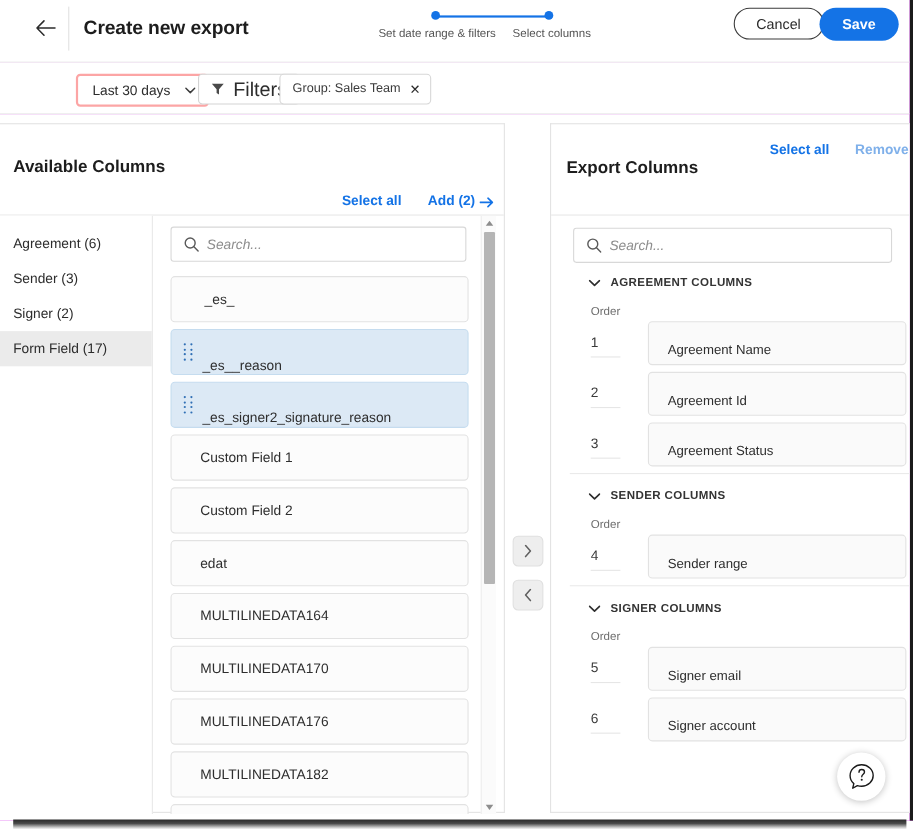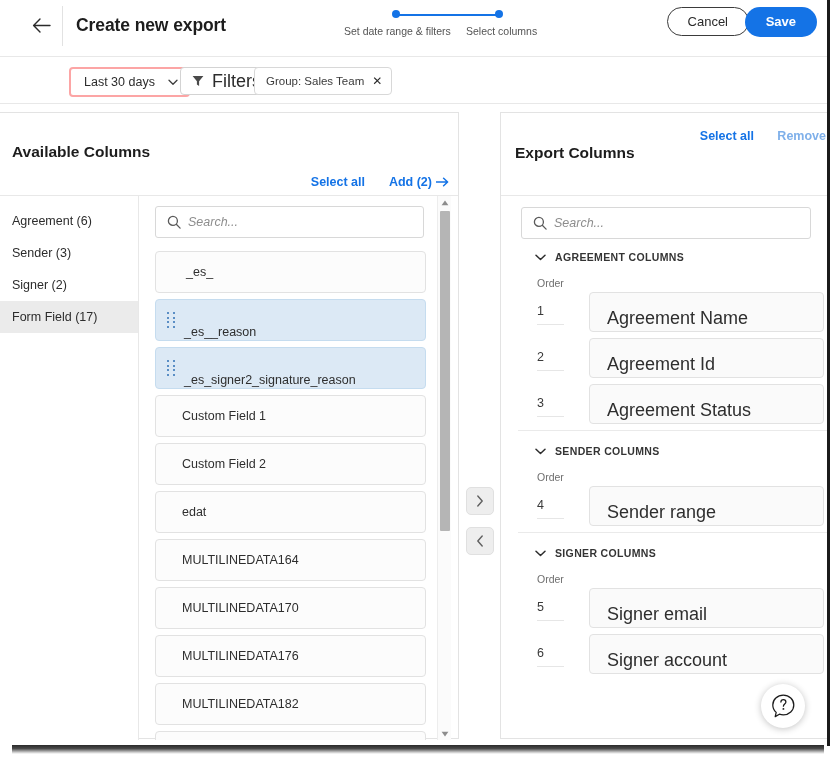--- a/index.html
+++ b/index.html
@@ -110,21 +110,21 @@
   .panel-title{
     position:absolute;left:12px;top:30px;font-size:15.5px;font-weight:bold;color:#1d1d1d;
   }
   .panel-right .panel-title{left:14px;top:31px;}
 
   .link{
     font-size:12.5px;font-weight:bold;color:#1473e6;cursor:pointer;white-space:nowrap;
   }
   .link.muted{color:#7fb0ea;}
   .lh-selectall-l{position:absolute;right:93px;top:62px;}
-  .lh-add-l{position:absolute;right:9px;top:62px;display:flex;align-items:center;gap:4px;}
+  .lh-add-l{position:absolute;right:9px;top:62px;display:flex;align-items:flex-end;gap:4px;}
   .rh-selectall{position:absolute;right:76px;top:16px;}
   .rh-remove{position:absolute;right:4px;top:16px;}
 
   
   .left-content{position:relative;height:544px;}
   .cat-col{
     position:absolute;left:0;top:0;width:138px;height:544px;
     border-right:1px solid #e8e8e8;background:#fff;
   }
   .cat-item{
@@ -218,21 +218,21 @@
   .enum{
     position:absolute;left:19px;top:6px;width:27px;height:26px;
     font-size:12.5px;color:#3a3a3a;line-height:26px;
     border-bottom:1px solid #e6e6e6;cursor:text;
   }
   .ebox{
     position:absolute;left:71px;top:0;width:235px;height:40px;
     border:1px solid #e2e2e2;border-radius:4px;background:#fafafa;
     display:flex;align-items:center;cursor:pointer;box-sizing:border-box;
   }
-  .ebox span{font-size:18px;color:#2e2e2e;padding-left:17px;margin-top:12px;}
+  .ebox span{font-size:12px;color:#2e2e2e;padding-left:17px;margin-top:12px;}
 
   
   .help-btn{
     position:absolute;right:22px;bottom:18px;width:44px;height:44px;border-radius:50%;
     background:#fff;box-shadow:0 1px 7px rgba(0,0,0,.24);
     display:flex;align-items:center;justify-content:center;cursor:pointer;z-index:20;
   }
 </style>
 </head>
 <body>

